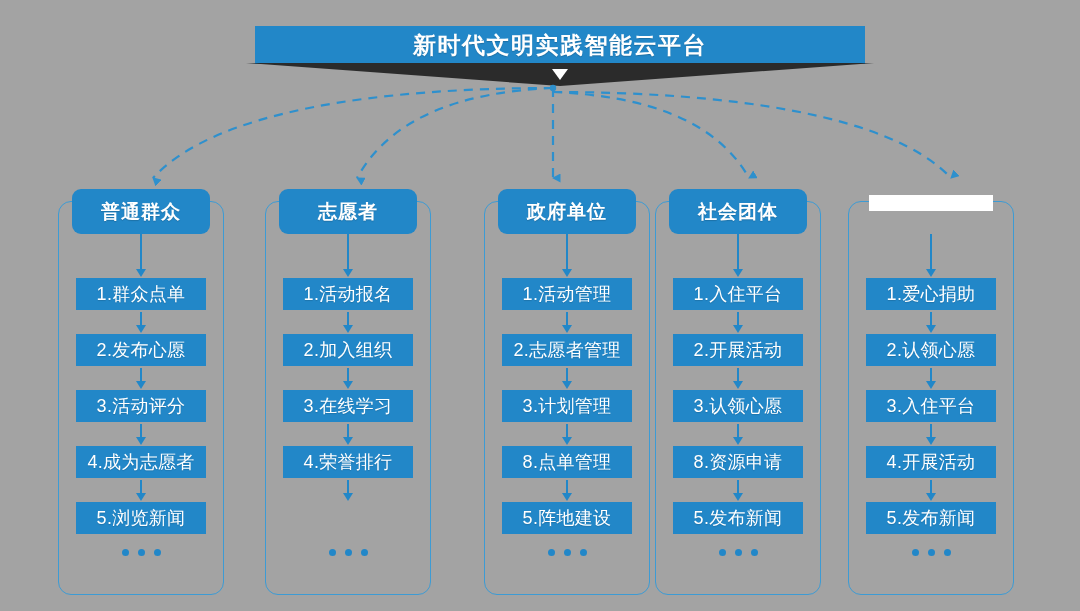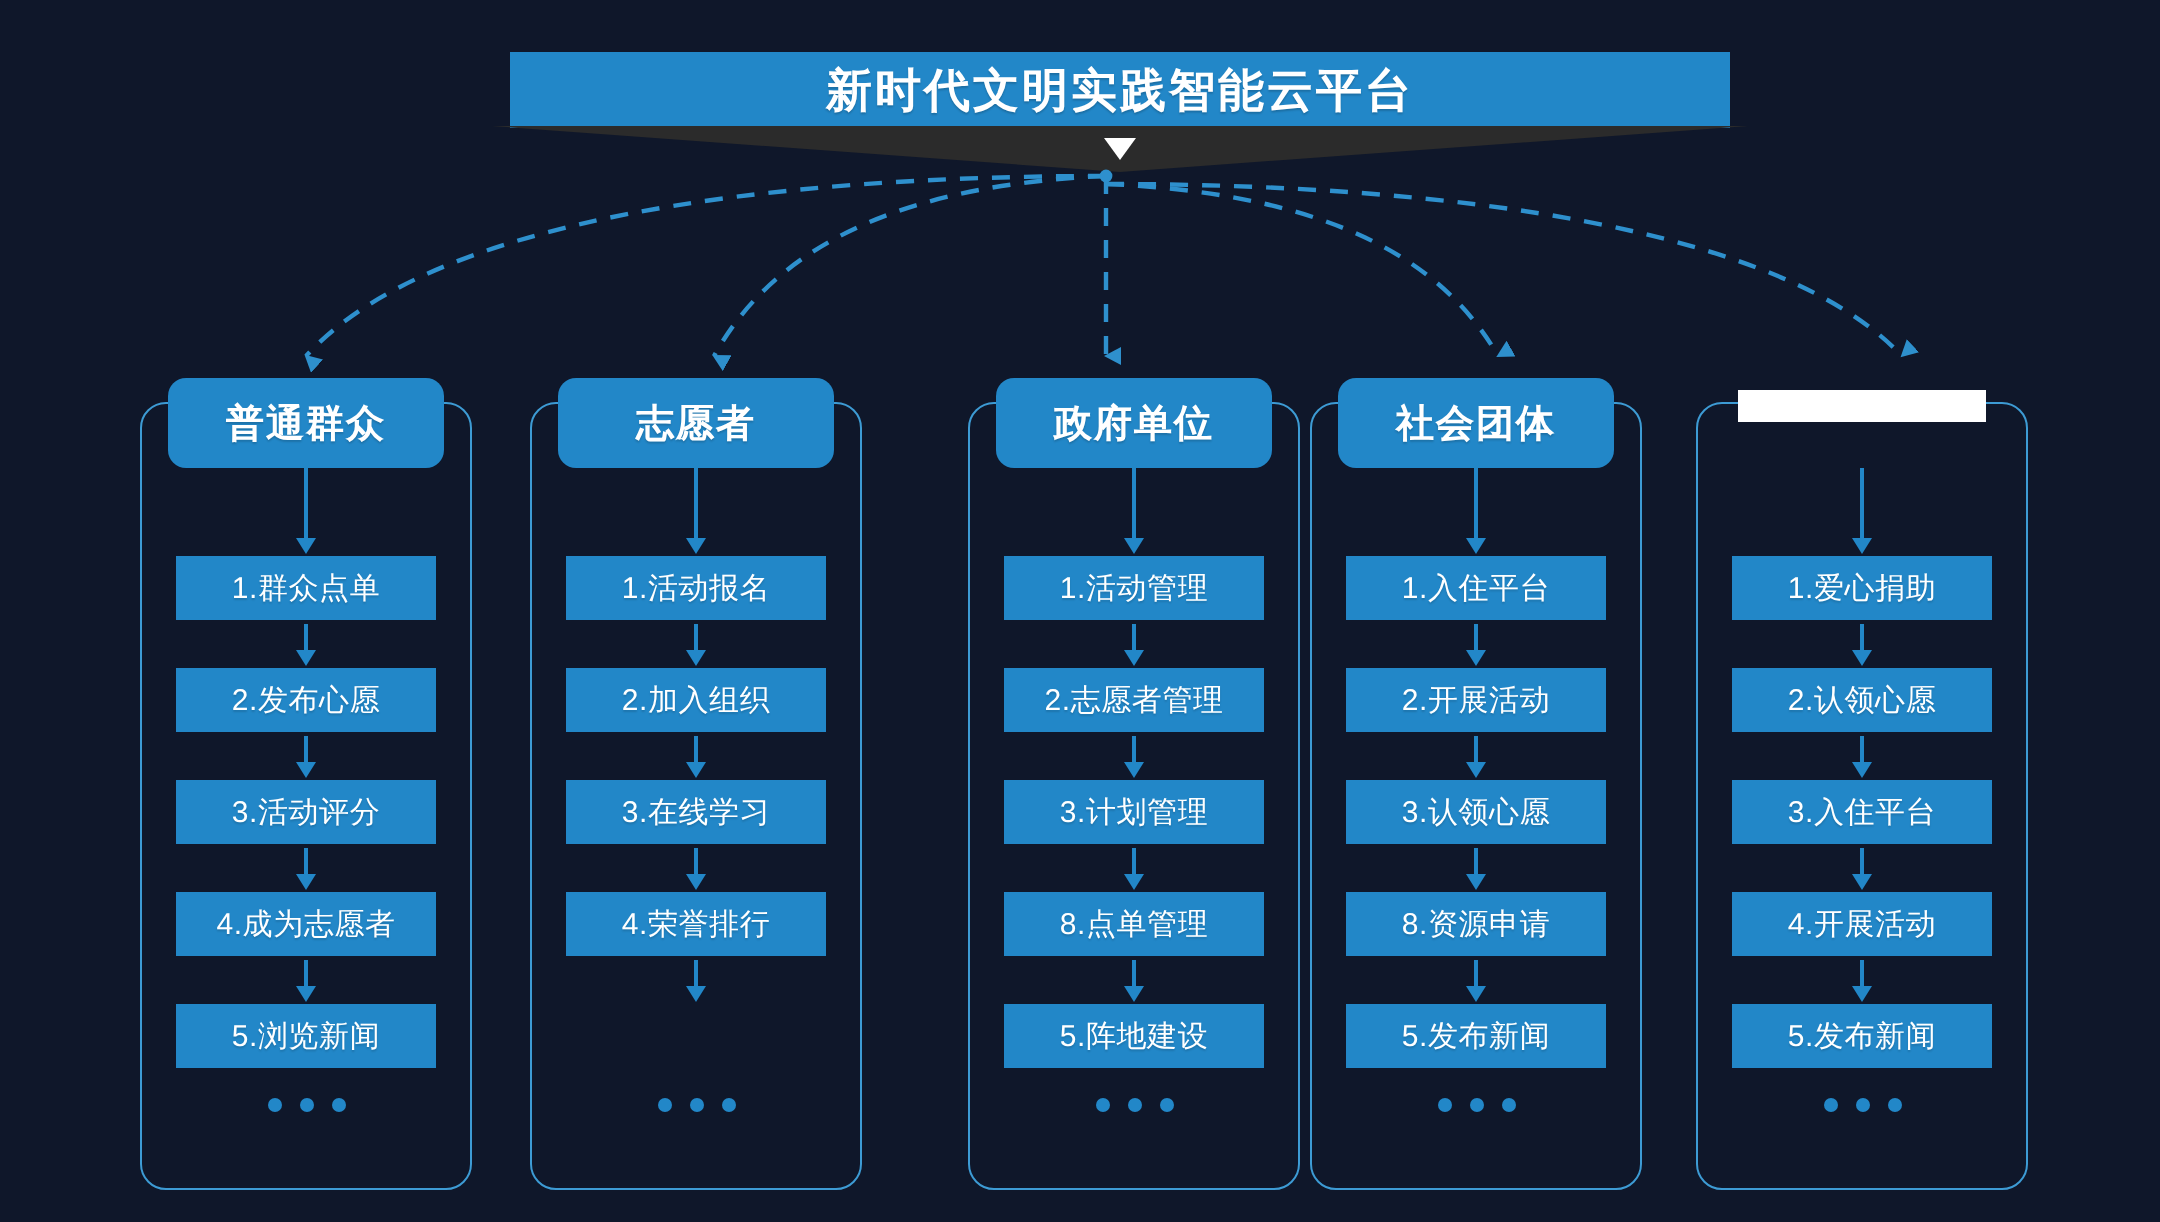--- a/index.html
+++ b/index.html
@@ -9,21 +9,21 @@
     height: 611px;
     background: #ffffff;
     font-family: "Liberation Sans", "DejaVu Sans", sans-serif;
     overflow: hidden;
   }
 
   #diagram {
     position: relative;
     width: 1080px;
     height: 611px;
-    background: #0f172a;
+    background: #a3a3a3;
   }
 
   
   .title-wrap {
     position: absolute;
     left: 255px;
     top: 26px;
     width: 610px;
     height: 38px;
   }
@@ -151,21 +151,21 @@
   .item {
     position: relative;
     width: 130px;
     height: 32px;
     margin: 0 auto;
     background: #2287c8;
     display: flex;
     align-items: center;
     justify-content: center;
     color: #ffffff;
-    font-size: 15px;
+    font-size: 18px;
     letter-spacing: 0.3px;
     text-shadow: 0 1px 1px rgba(0,0,0,0.14);
   }
 
   .gap-arrow {
     position: relative;
     width: 166px;
     height: 24px;
   }
   .gap-arrow .stem {
@@ -239,21 +239,21 @@
       <path d="M553,92 C646,96 716,120 749,178" marker-end="url(#ah)"></path>
 
       <path d="M553,92 C726,92 891,114 951,178" marker-end="url(#ah)"></path>
     </g>
 
     <circle cx="553" cy="88" r="3.2" fill="#2e90cd"></circle>
   </svg>
 
   <div class="columns">
 
-    <div class="column" style="left:70px;">
+    <div class="column" style="left:58px;">
       <div class="col-frame"></div>
       <div class="header-gap"></div>
       <div class="col-header">普通群众</div>
       <div class="head-arrow"></div>
       <div class="items">
         <div class="item">1.群众点单</div>
         <div class="gap-arrow">
             <span class="stem"></span>
             <span class="head"></span>
           </div>

